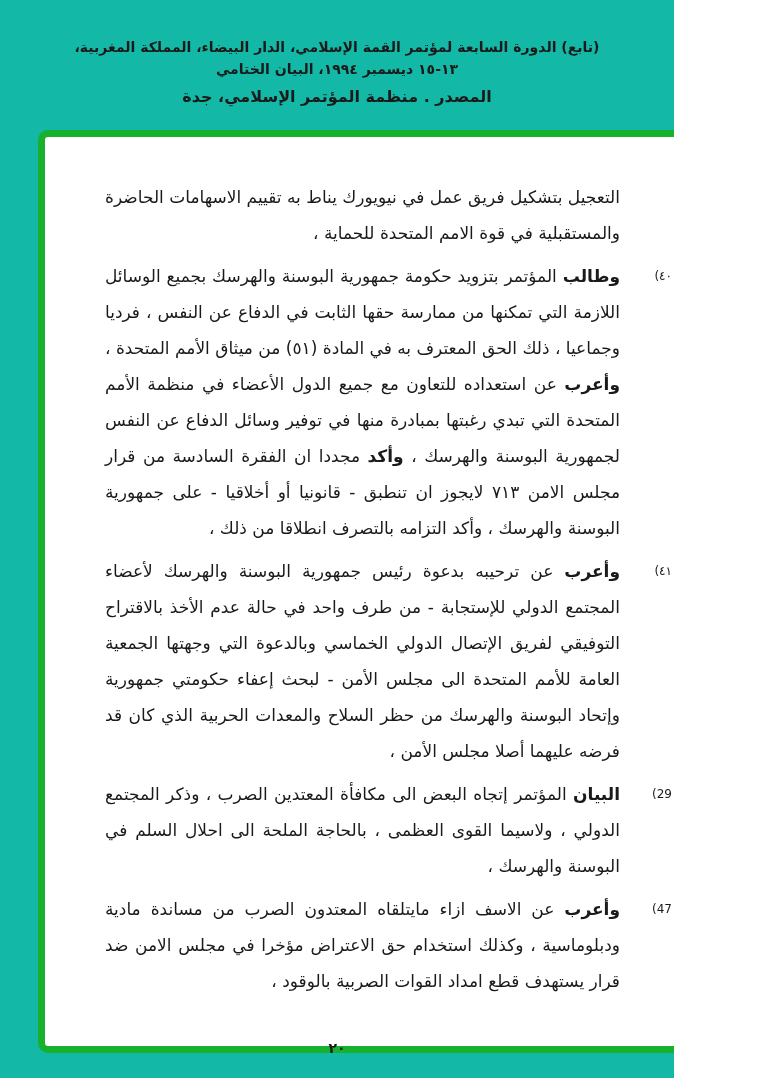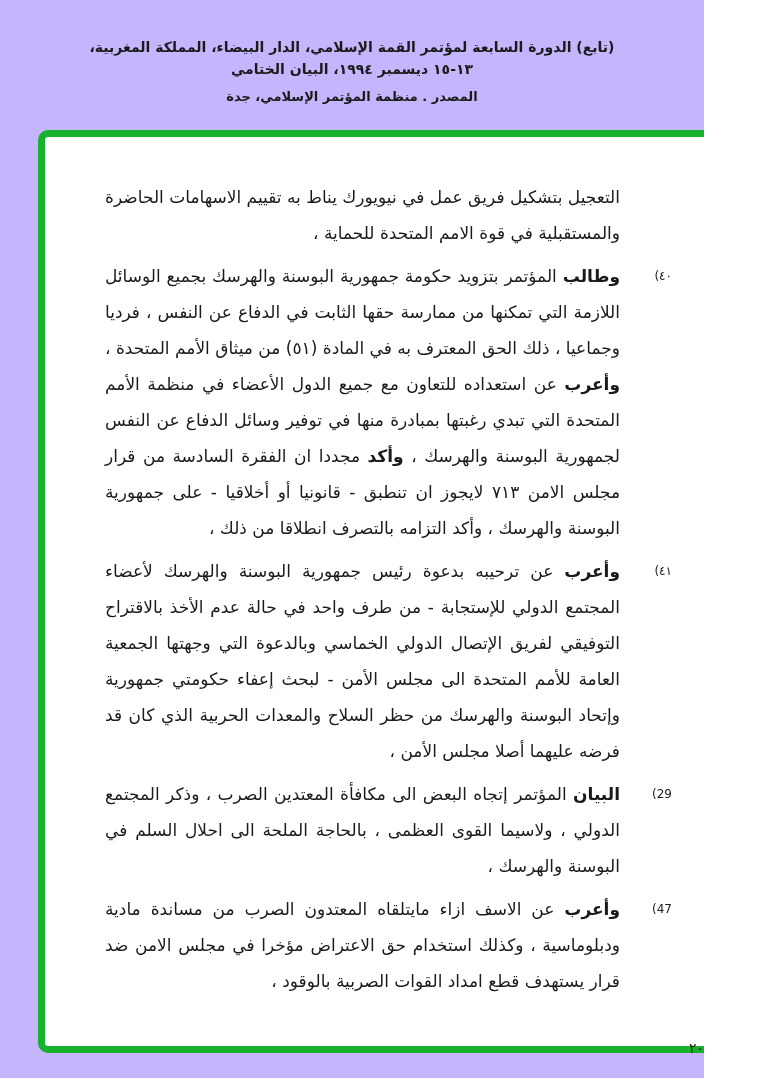--- a/index.html
+++ b/index.html
@@ -4,42 +4,41 @@
 <style>
   html, body {
     margin: 0;
     padding: 0;
     background: #ffffff;
   }
   .page {
     position: relative;
     width: 674px;
     height: 1078px;
-    background: #c4b5fd;
+    background: #14b8a6;
     font-family: "DejaVu Sans", sans-serif;
     color: #1a1a1a;
     overflow: hidden;
-    padding-left: 30px;
   }
   .header {
     position: absolute;
     top: 36px;
     left: 0;
     width: 100%;
     direction: rtl;
     text-align: center;
   }
   .header-line1 {
     font-size: 14px;
     font-weight: bold;
     line-height: 22px;
     padding: 0 70px;
   }
   .header-line2 {
-    font-size: 13px;
+    font-size: 16px;
     font-weight: bold;
     line-height: 22px;
     margin-top: 6px;
   }
   .frame {
     position: absolute;
     left: 38px;
     top: 99px;
     width: 675px;
     height: 923px;
@@ -73,22 +72,23 @@
     white-space: nowrap;
   }
   .para b {
     font-weight: bold;
   }
   .page-number {
     position: absolute;
     left: 0;
     bottom: 22px;
     width: 100%;
+    text-align: center;
     font-size: 14px;
-    font-weight: normal;
+    font-weight: bold;
     direction: rtl;
   }
 </style>
 </head>
 <body>
 
 <div class="page">
 
   <div class="header">
     <div class="header-line1">(تابع) الدورة السابعة لمؤتمر القمة الإسلامي، الدار البيضاء، المملكة المغربية، ١٣-١٥ ديسمبر ١٩٩٤، البيان الختامي</div>

